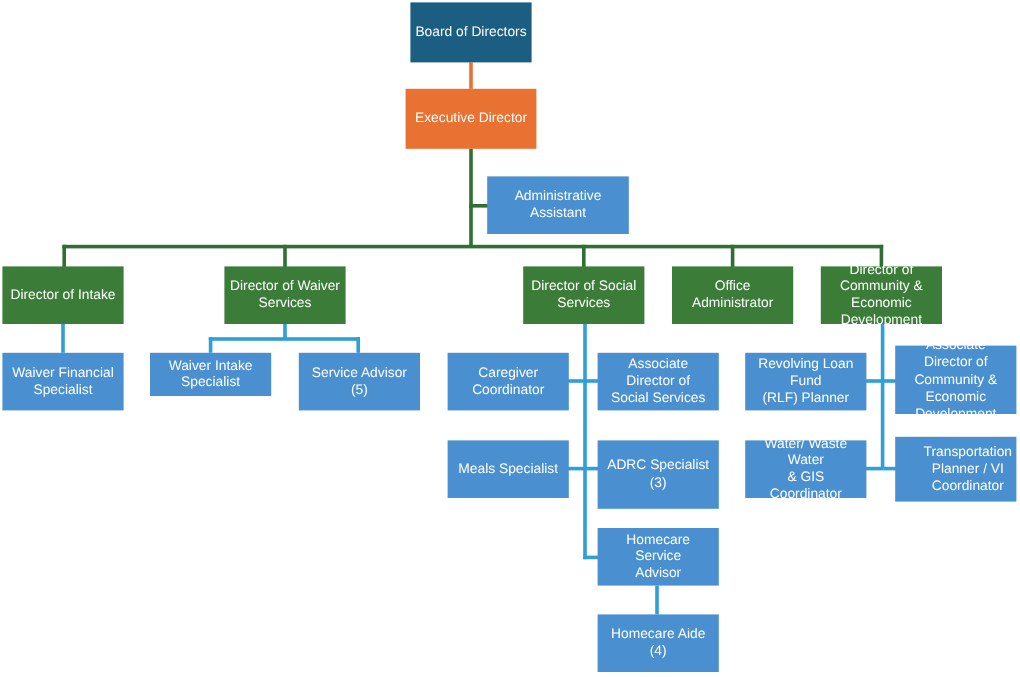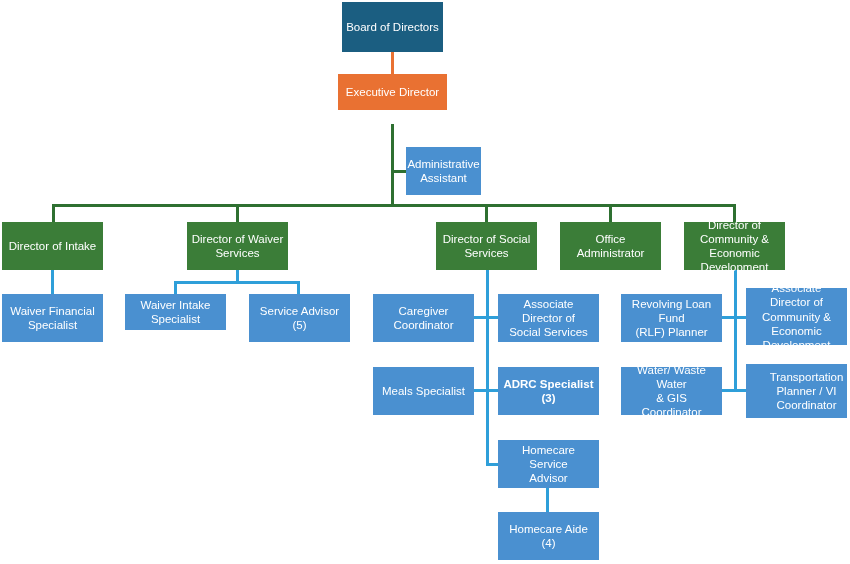--- a/index.html
+++ b/index.html
@@ -95,25 +95,25 @@
   <div class="conn c-blue" style="left:734px; top:270px; width:3px; height:120px;"></div>
   <div class="conn c-blue" style="left:718px; top:316px; width:18px; height:3px;"></div>
   <div class="conn c-blue" style="left:736px; top:316px; width:12px; height:3px;"></div>
   <div class="conn c-blue" style="left:718px; top:389px; width:18px; height:3px;"></div>
   <div class="conn c-blue" style="left:736px; top:389px; width:12px; height:3px;"></div>
 
   <div class="node lvl-board" style="left:342px; top:2px; width:101px; height:50px;">
     <span class="lbl">Board of Directors</span>
   </div>
 
-  <div class="node lvl-exec" style="left:338px; top:74px; width:109px; height:36px;">
+  <div class="node lvl-exec" style="left:338px; top:74px; width:109px; height:50px;">
     <span class="lbl">Executive Director</span>
   </div>
 
-  <div class="node lvl-staff" style="left:406px; top:147px; width:75px; height:48px;">
+  <div class="node lvl-staff" style="left:406px; top:147px; width:118px; height:48px;">
     <span class="lbl">Administrative
 Assistant</span>
   </div>
 
   <div class="node lvl-dir" style="left:2px; top:222px; width:101px; height:48px;">
     <span class="lbl">Director of Intake</span>
   </div>
 
   <div class="node lvl-dir" style="left:187px; top:222px; width:101px; height:48px;justify-content:center;">
     <span class="lbl">Director of Waiver
@@ -170,21 +170,21 @@
     <span class="lbl">Associate Director of
 Community &amp;
 Economic
 Development</span>
   </div>
 
   <div class="node lvl-staff" style="left:373px; top:367px; width:101px; height:48px;">
     <span class="lbl">Meals Specialist</span>
   </div>
 
-  <div class="node lvl-staff" style="left:498px; top:367px; width:101px; height:48px;font-weight:bold;">
+  <div class="node lvl-staff" style="left:498px; top:367px; width:101px; height:57px;">
     <span class="lbl">ADRC Specialist (3)</span>
   </div>
 
   <div class="node lvl-staff" style="left:621px; top:367px; width:101px; height:48px;">
     <span class="lbl">Water/ Waste Water
 &amp; GIS Coordinator</span>
   </div>
 
   <div class="node lvl-staff" style="left:746px; top:364px; width:101px; height:54px;padding-left:24px;">
     <span class="lbl">Transportation

